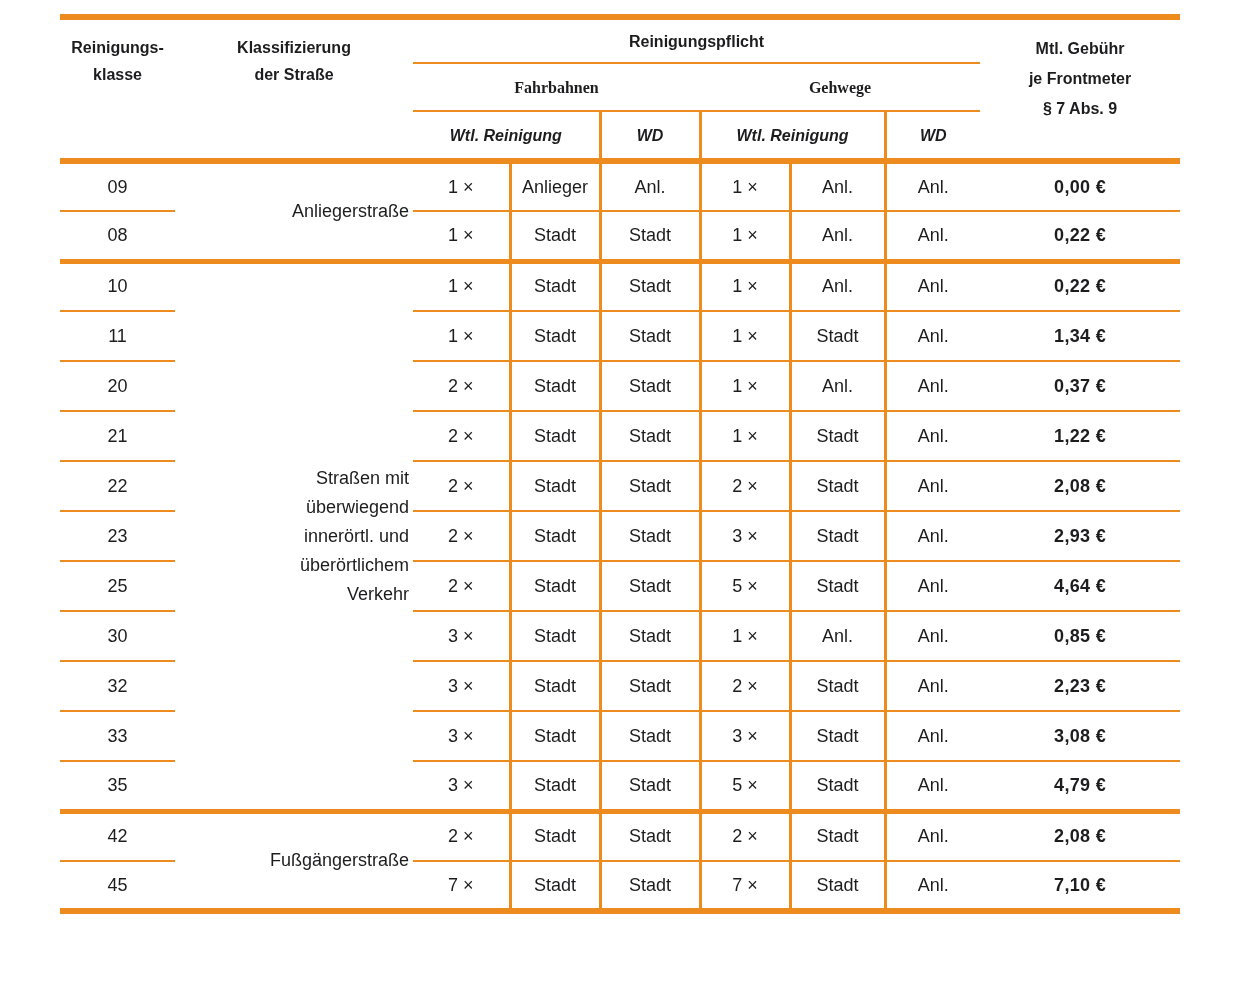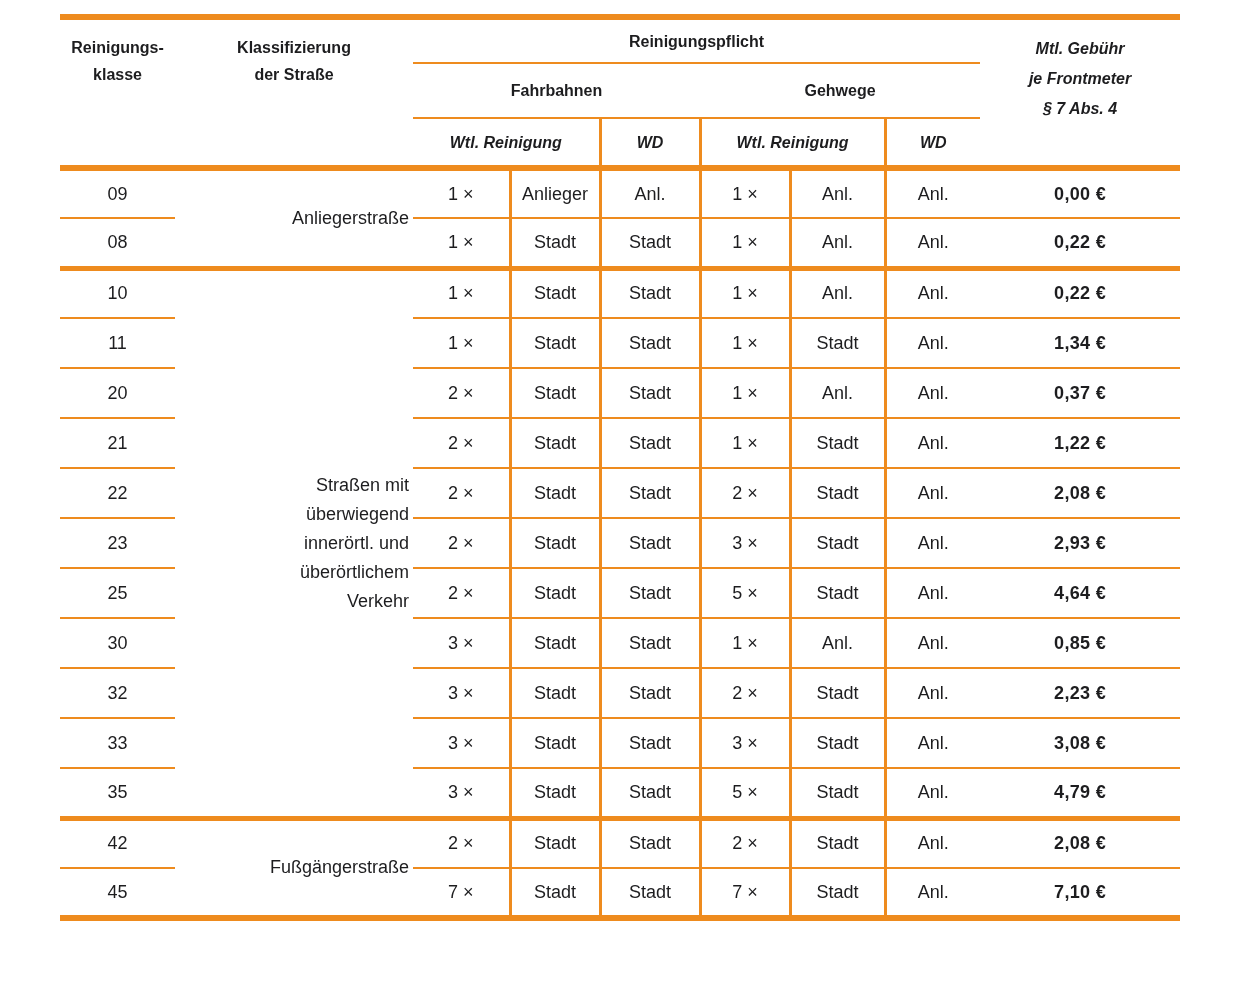--- a/index.html
+++ b/index.html
@@ -21,41 +21,41 @@
   }
   th,td{
     padding:0 4px;
     font-size:18px;
     text-align:center;
     vertical-align:middle;
     overflow:hidden;
   }
   thead th{font-weight:700;font-size:16px;line-height:27px;}
   thead tr.head-row-1{height:46px;}
-  thead tr.head-row-2{height:55px;}
+  thead tr.head-row-2{height:48px;font-family:Liberation Serif, serif;}
   thead tr.head-row-3{height:50px;font-style:italic;}
   thead tr.head-row-3{border-bottom:6px solid var(--orange);}
   th.rowspan-head{
     vertical-align:top;
     padding-top:14px;
     border-bottom:6px solid var(--orange);
   }
   th.duty-head,th.fb-head,th.gw-head{border-bottom:2px solid var(--orange);}
   .vline{border-left:3px solid var(--orange);}
   tbody tr{height:50px;border-bottom:2px solid var(--orange);}
   tbody tr.section-end{border-bottom:5px solid var(--orange);margin-top:46px;}
   tbody tr.table-end{border-bottom:6px solid var(--orange);}
   td.cell-classification{
     text-align:right;
     padding-left:28px;
     line-height:29px;
   }
   td.cell-fee{letter-spacing:0.3px;font-weight:bold;}
   .stack span{display:block;}
-  .fee-head .stack span{line-height:30px;font-style:italic;}
+  .fee-head .stack span{line-height:30px;}
 </style>
 </head>
 <body>
 
 <div class="table-wrap">
   <table class="fee-table">
     <colgroup>
       <col style="width:115px">
       <col style="width:238px">
       <col style="width:97px">
@@ -78,21 +78,21 @@
           <span class="stack">
             <span>Klassifizierung</span>
             <span>der Straße</span>
           </span>
         </th>
         <th class="duty-head" colspan="6">Reinigungspflicht</th>
         <th class="rowspan-head fee-head" rowspan="3">
           <span class="stack">
             <span>Mtl. Gebühr</span>
             <span>je Frontmeter</span>
-            <span>§ 7 Abs. 4</span>
+            <span>§ 7 Abs. 9</span>
           </span>
         </th>
       </tr>
       <tr class="head-row-2">
         <th class="fb-head" colspan="3">Fahrbahnen</th>
         <th class="gw-head" colspan="3">Gehwege</th>
       </tr>
       <tr class="head-row-3">
         <th colspan="2">Wtl. Reinigung</th>
         <th class="vline">WD</th>

